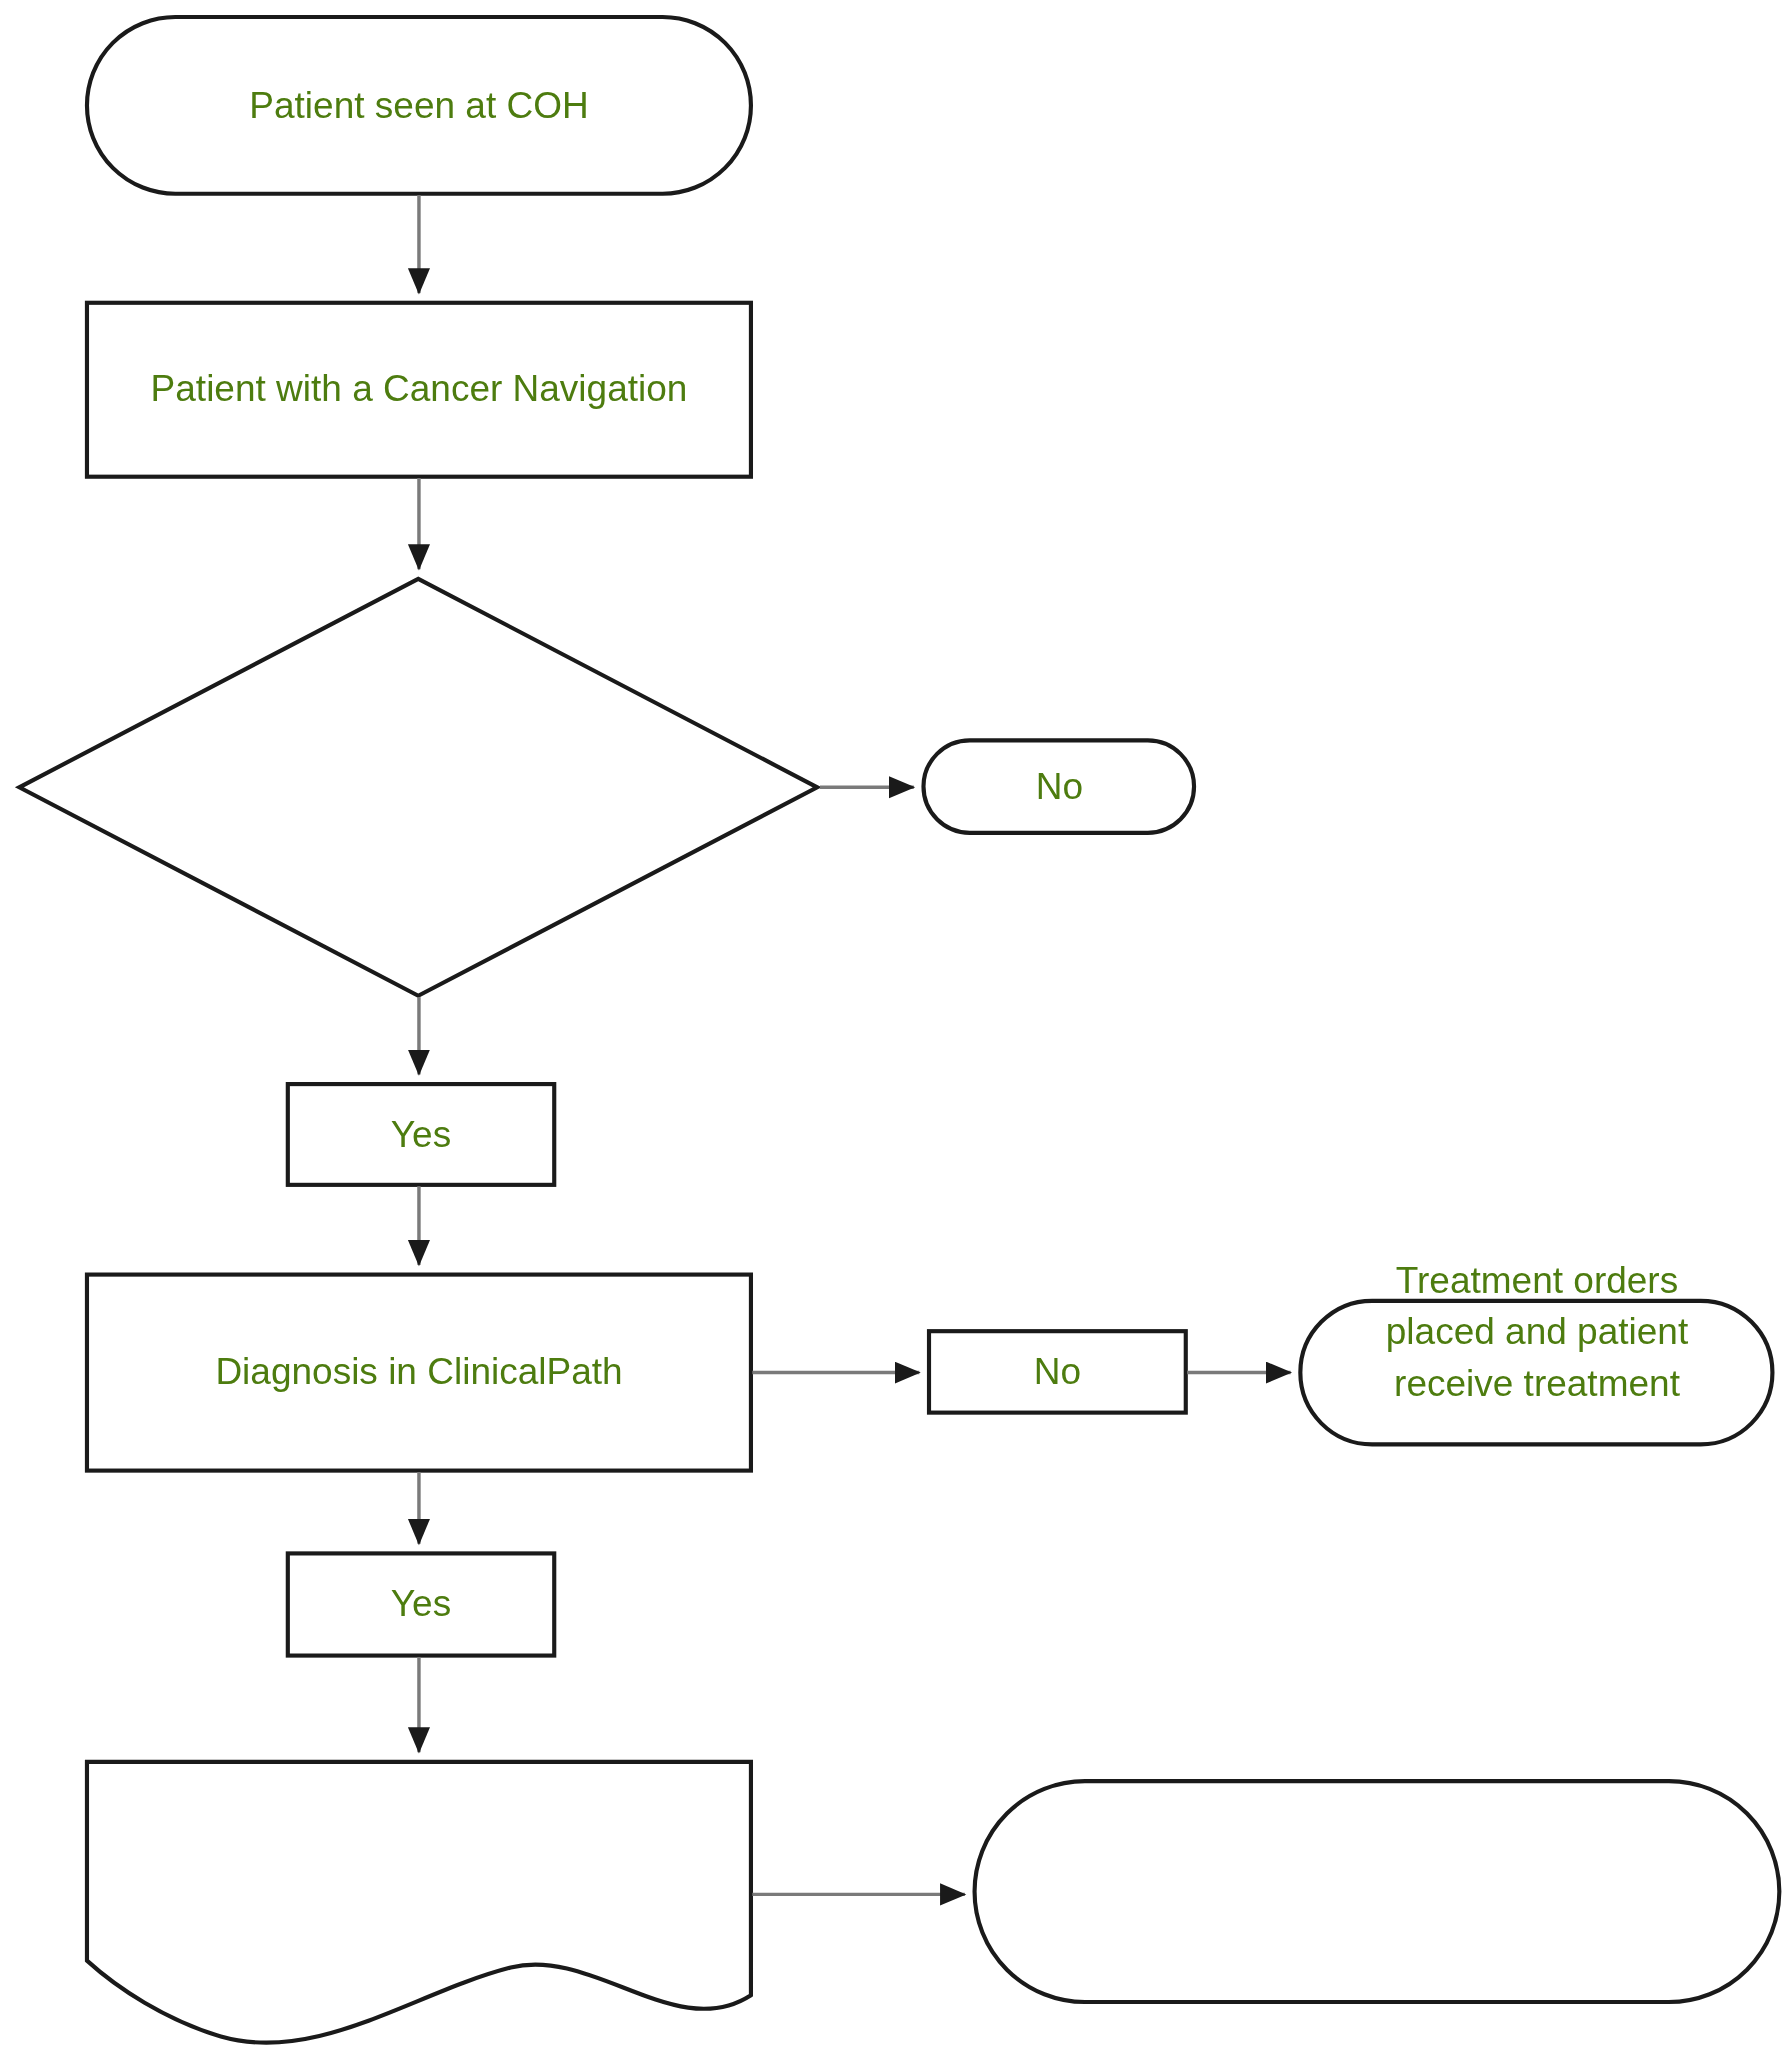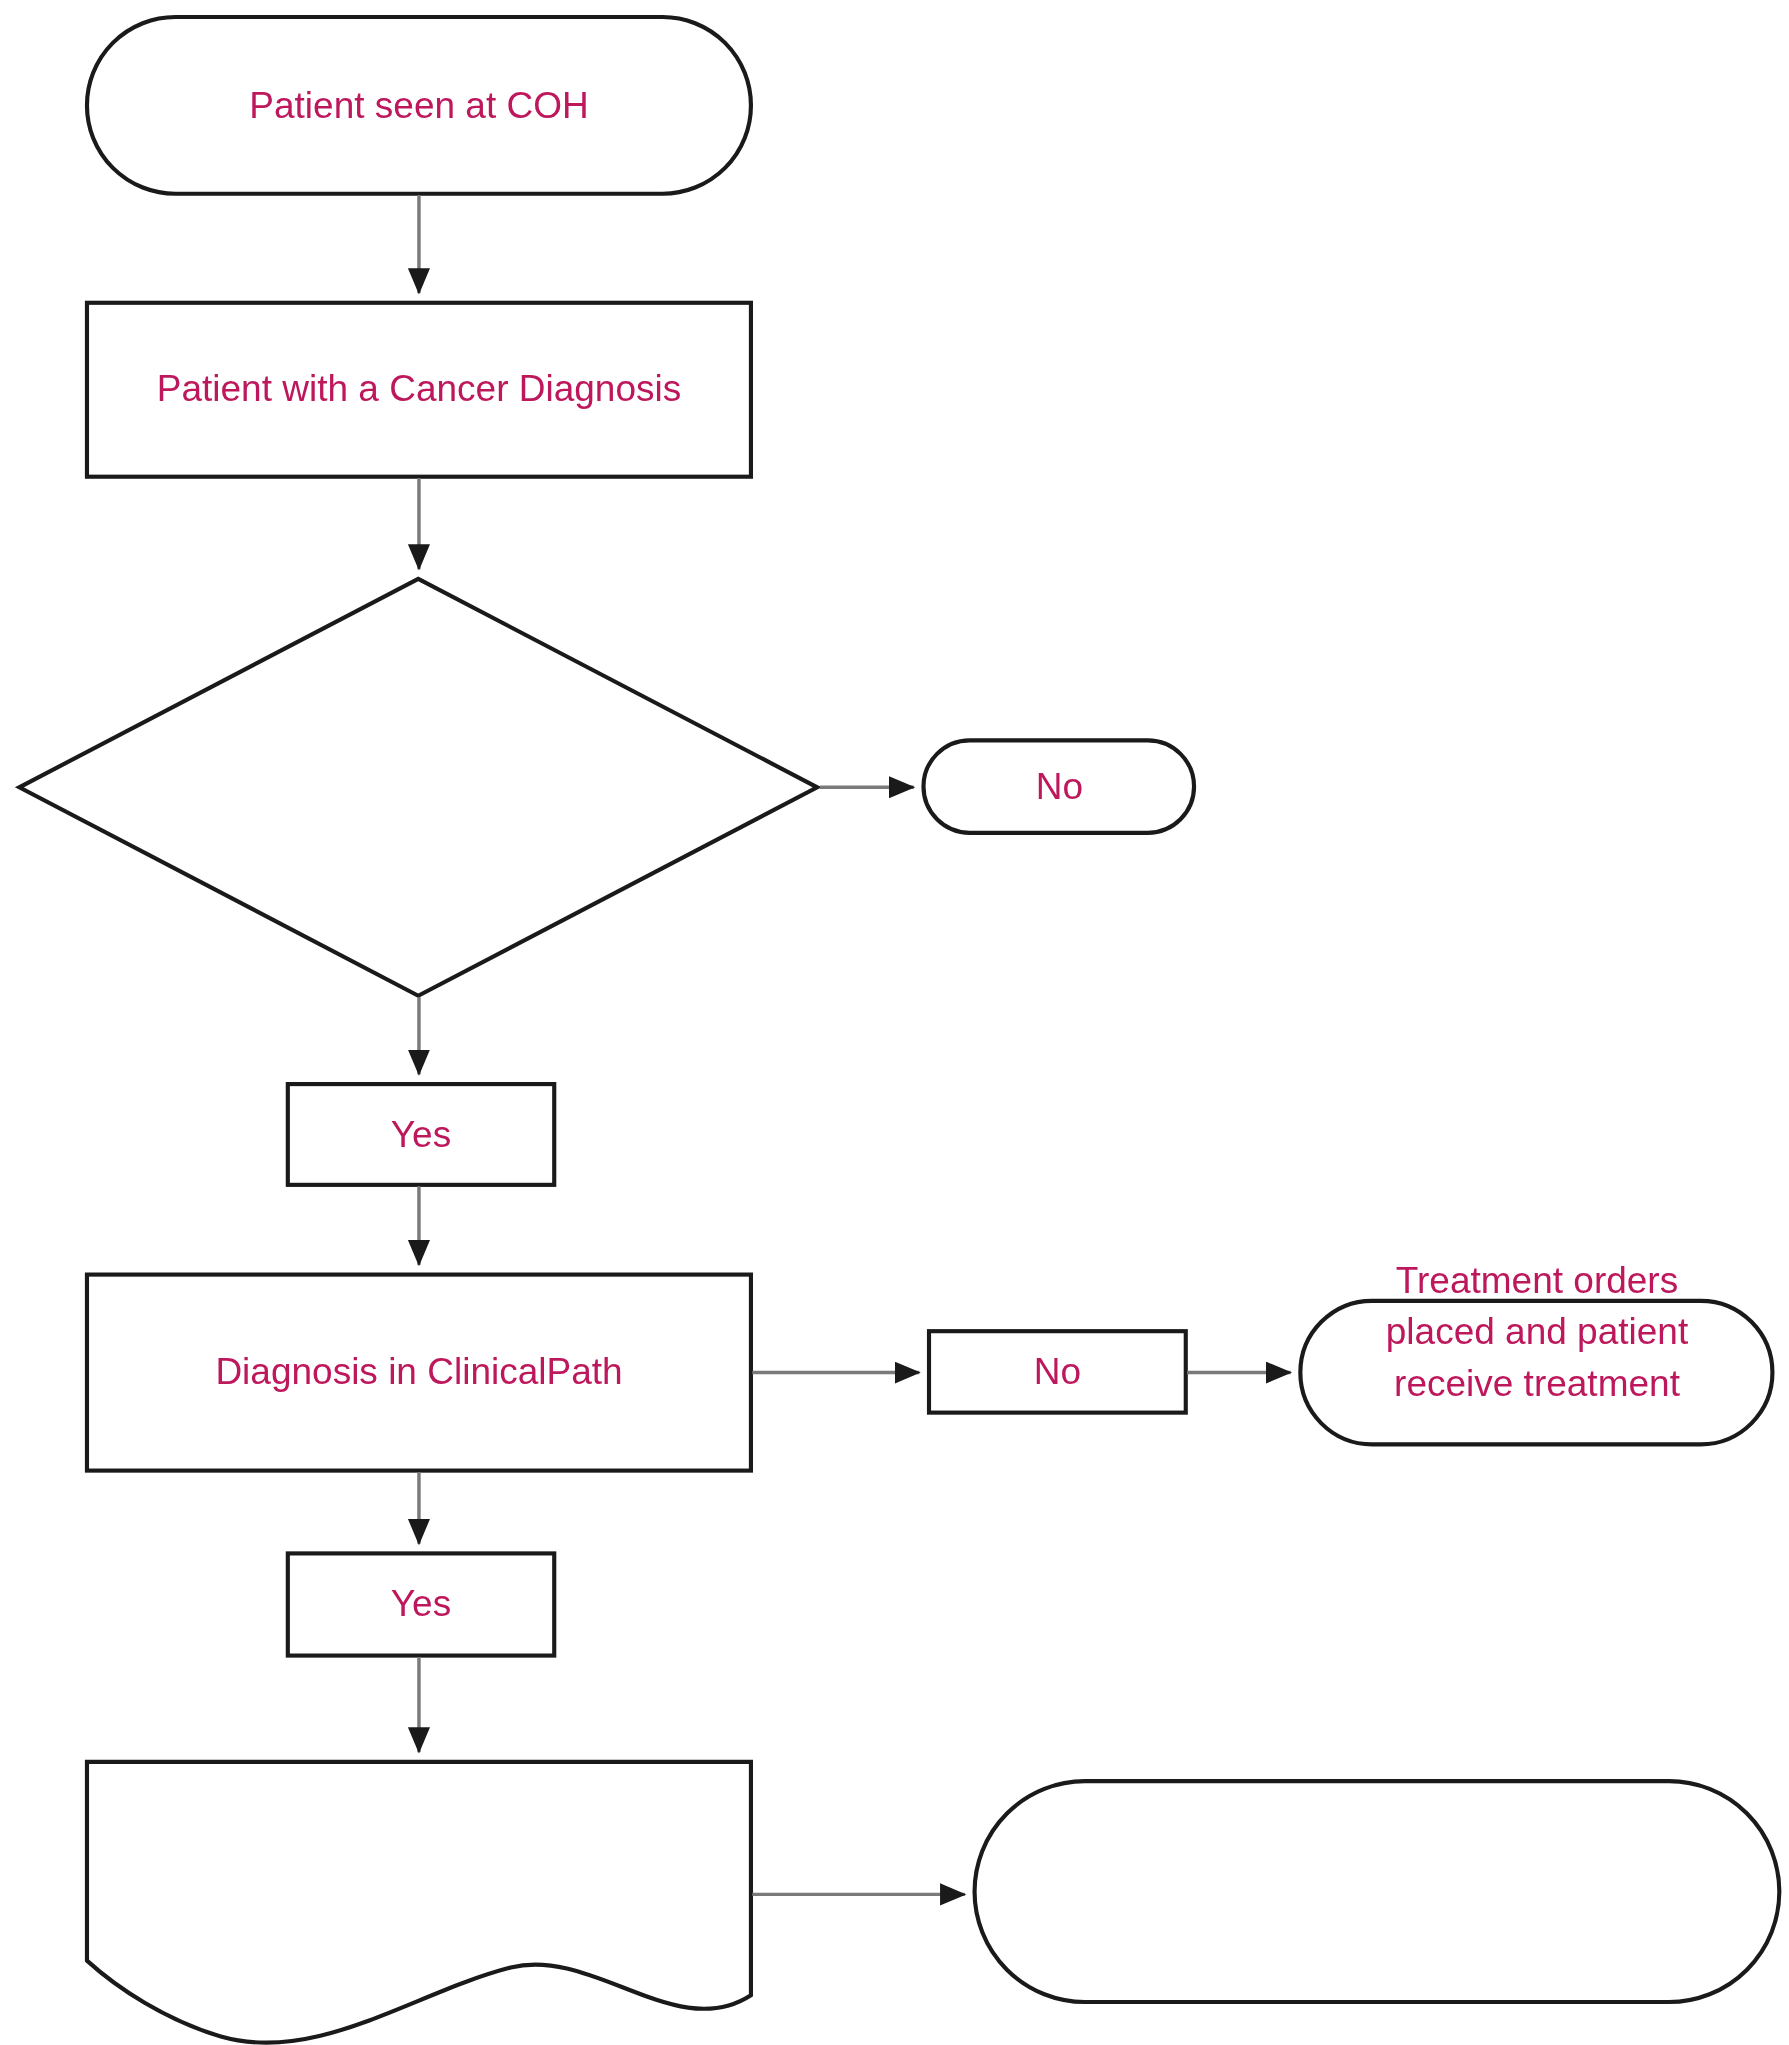--- a/index.html
+++ b/index.html
@@ -23,21 +23,21 @@
     top: 0;
     width: 1789px;
     height: 2046px;
   }
   .node-label {
     position: absolute;
     display: flex;
     align-items: center;
     justify-content: center;
     text-align: center;
-    color: #be185d;
+    color: #4d7c0f;
     font-size: 37px;
     line-height: 1.38;
     font-family: "Liberation Sans", sans-serif;
     white-space: pre-line;
     pointer-events: none;
   }
 </style>
 </head>
 <body>
 
@@ -91,21 +91,21 @@
 
     <line x1="607" y1="2132" x2="607" y2="2236" stroke="#7a7a7a" stroke-width="5" marker-end="url(#arrowhead)"></line>
 
     <line x1="607" y1="2400" x2="607" y2="2538" stroke="#7a7a7a" stroke-width="5" marker-end="url(#arrowhead)"></line>
 
     <line x1="1090" y1="2744" x2="1398" y2="2744" stroke="#7a7a7a" stroke-width="5" marker-end="url(#arrowhead)"></line>
   </svg>
 
   <div class="node-label" style="left:87px; top:16.6px; width:664px; height:177px;">Patient seen at COH</div>
 
-  <div class="node-label" style="left:87px; top:302px; width:664px; height:174px;">Patient with a Cancer Diagnosis</div>
+  <div class="node-label" style="left:87px; top:302px; width:664px; height:174px;">Patient with a Cancer Navigation</div>
 
 
   <div class="node-label" style="left:924px; top:740px; width:271px; height:93px;">No</div>
 
   <div class="node-label" style="left:288px; top:1084px; width:266px; height:101px;">Yes</div>
 
   <div class="node-label" style="left:87px; top:1274px; width:664px; height:196px;">Diagnosis in ClinicalPath</div>
 
   <div class="node-label" style="left:929px; top:1331px; width:257px; height:81px;">No</div>
 

